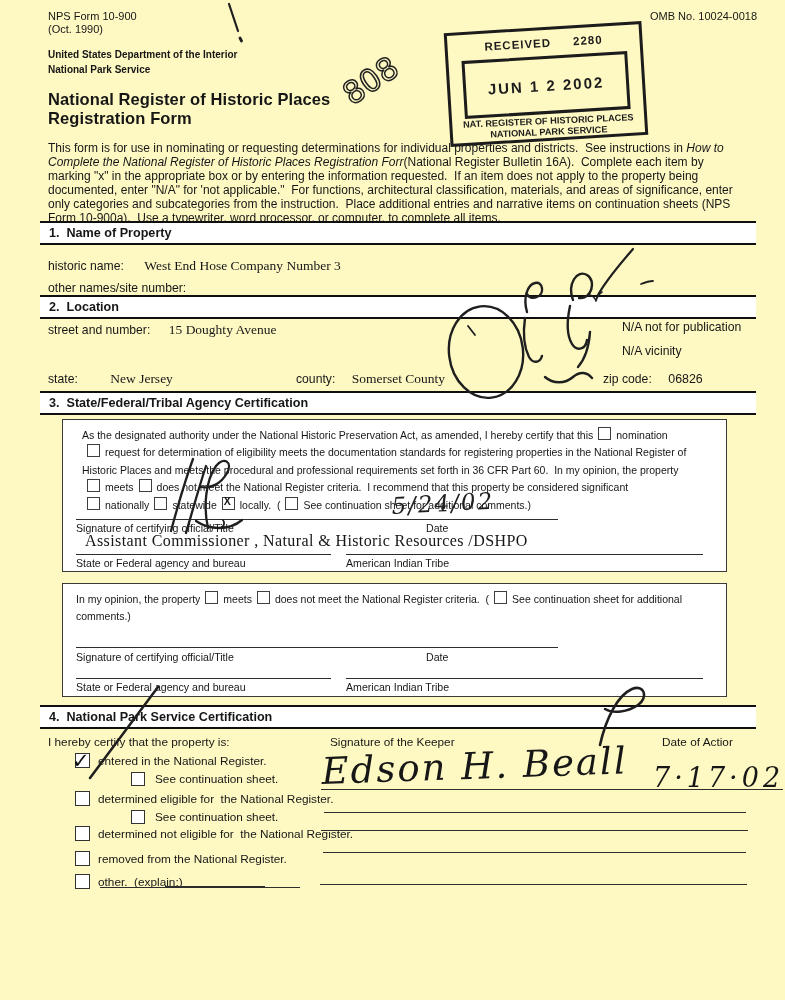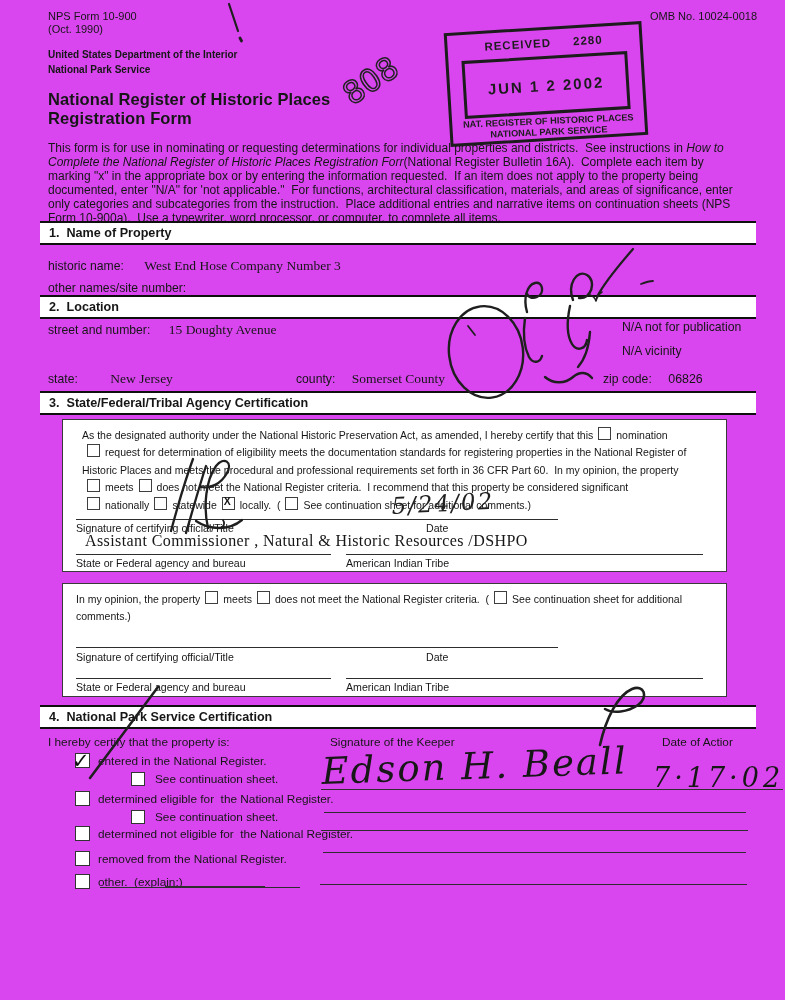--- a/index.html
+++ b/index.html
@@ -1,16 +1,16 @@
 <!DOCTYPE html>
 <html><head>
 <meta charset="utf-8">
 <style>
   html,body{margin:0;padding:0;background:#e9e9e9;}
-  .page{position:relative;width:785px;height:1000px;background:#d946ef;overflow:hidden;
+  .page{position:relative;width:785px;height:1000px;background:#fef9c3;overflow:hidden;
         font-family:"Liberation Sans",sans-serif;color:#161616;}
   .abs{position:absolute;}
   .pre{white-space:pre-wrap;}
   .nowrap{white-space:nowrap;}
 
   .tiny{font-size:11px;line-height:13px;}
   .dept{font-size:10px;line-height:15px;font-weight:bold;}
   .title{font-size:16.5px;line-height:19px;font-weight:bold;letter-spacing:.1px;}
   .instr{font-size:12px;line-height:14px;}
 

